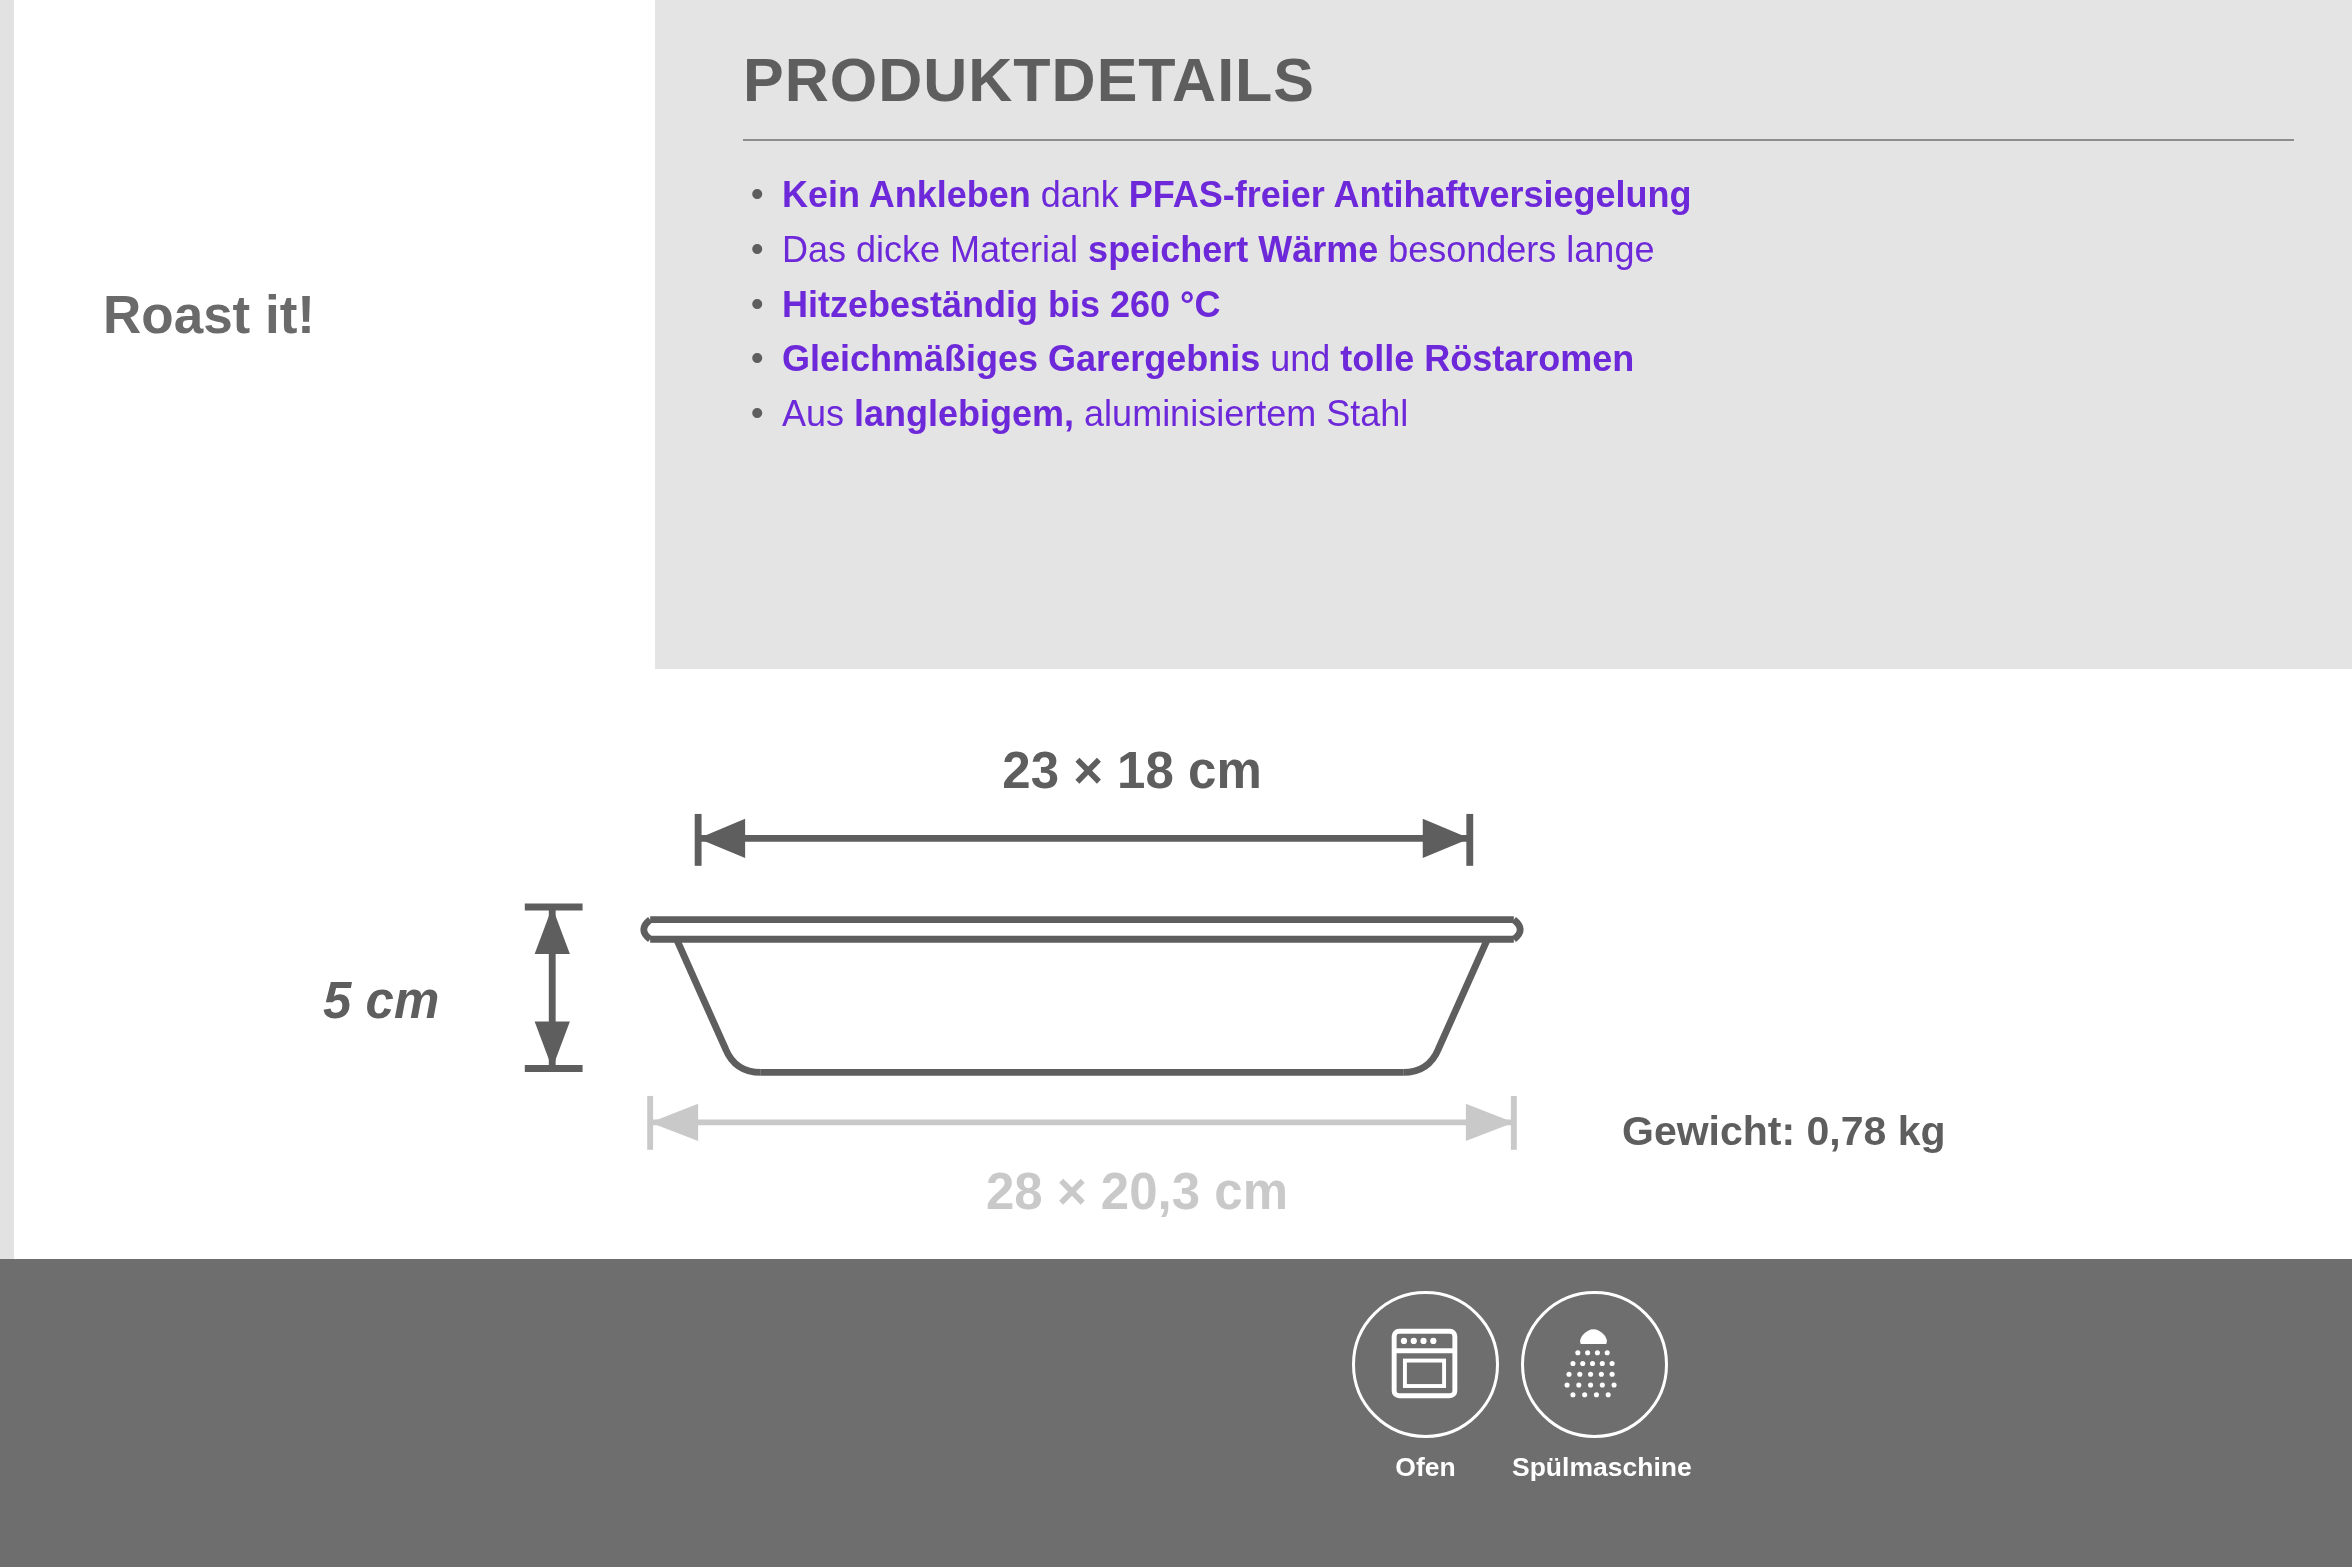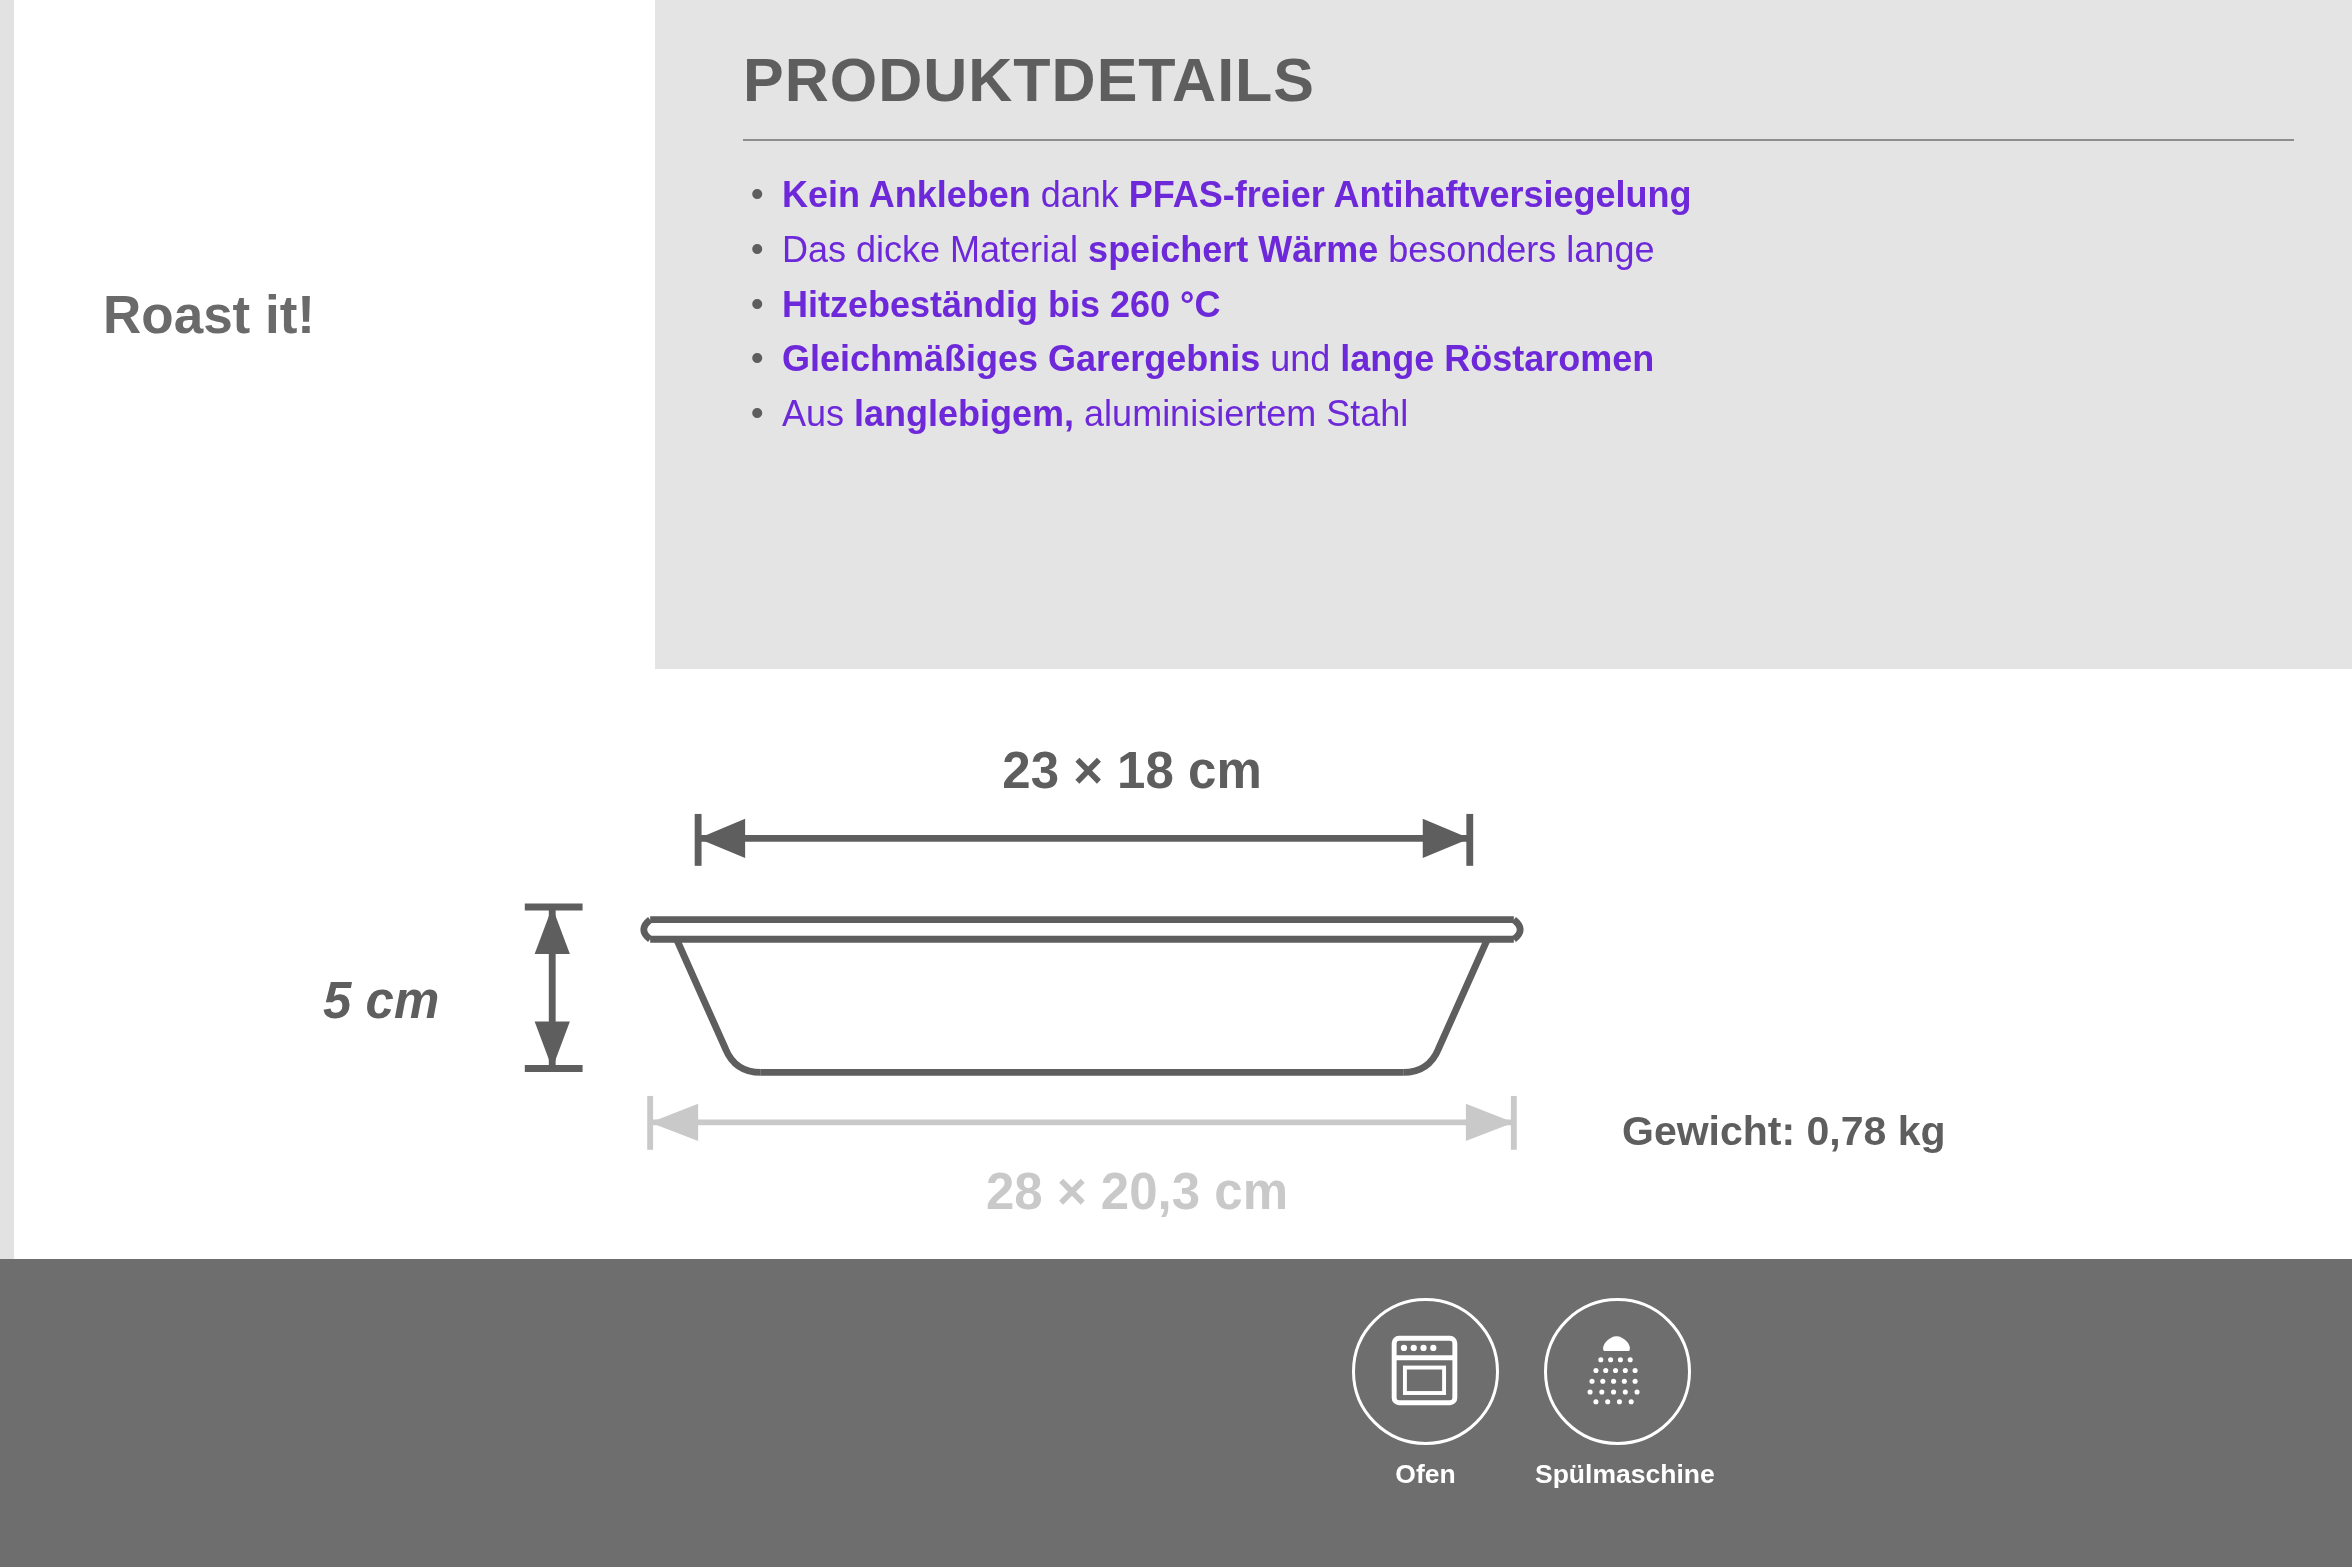--- a/index.html
+++ b/index.html
@@ -82,21 +82,21 @@
   .weight-label{
     position:absolute;left:1622px;top:392px;
     font-size:41px;font-weight:bold;color:#5e5e5e;white-space:nowrap;
   }
   
   .footer{
     position:absolute;left:0;top:1259px;width:2352px;height:308px;
     background:#6e6e6e;
   }
   .icon-group{
-    position:absolute;left:1343px;top:39px;display:flex;gap:27px;align-items:flex-start;
+    position:absolute;left:1343px;top:32px;display:flex;gap:4px;align-items:flex-start;
   }
   .icon-item{width:165px;text-align:center;color:#ffffff;}
   .icon-circle{
     width:147px;height:147px;border:3.9px solid #ffffff;border-radius:50%;
     margin:0 auto;position:relative;box-sizing:border-box;
   }
   .icon-caption{
     margin-top:13.7px;font-size:26.5px;font-weight:bold;color:#ffffff;
   }
 </style>
@@ -107,21 +107,21 @@
 
 <div class="claim">Roast it!</div>
 
 <div class="details-panel">
   <div class="details-title">PRODUKTDETAILS</div>
   <div class="details-rule"></div>
   <ul class="bullets" id="feature-list">
       <li><span class="b">Kein Ankleben</span><span class="n"> dank </span><span class="b">PFAS-freier Antihaftversiegelung</span></li>
       <li><span class="n">Das dicke Material </span><span class="b">speichert Wärme</span><span class="n"> besonders lange</span></li>
       <li><span class="b">Hitzebeständig bis 260 °C</span></li>
-      <li><span class="b">Gleichmäßiges Garergebnis</span><span class="n"> und </span><span class="b">lange Röstaromen</span></li>
+      <li><span class="b">Gleichmäßiges Garergebnis</span><span class="n"> und </span><span class="b">tolle Röstaromen</span></li>
       <li><span class="n">Aus </span><span class="b">langlebigem,</span><span class="n"> aluminisiertem Stahl</span></li>
     </ul>
 </div>
 
 <div class="dim-area">
 
   <div class="dim-top-label">23 × 18 cm</div>
   <div class="dim-left-label">5 cm</div>
   <div class="dim-bottom-label">28 × 20,3 cm</div>
   <div class="weight-label">Gewicht: 0,78 kg</div>

